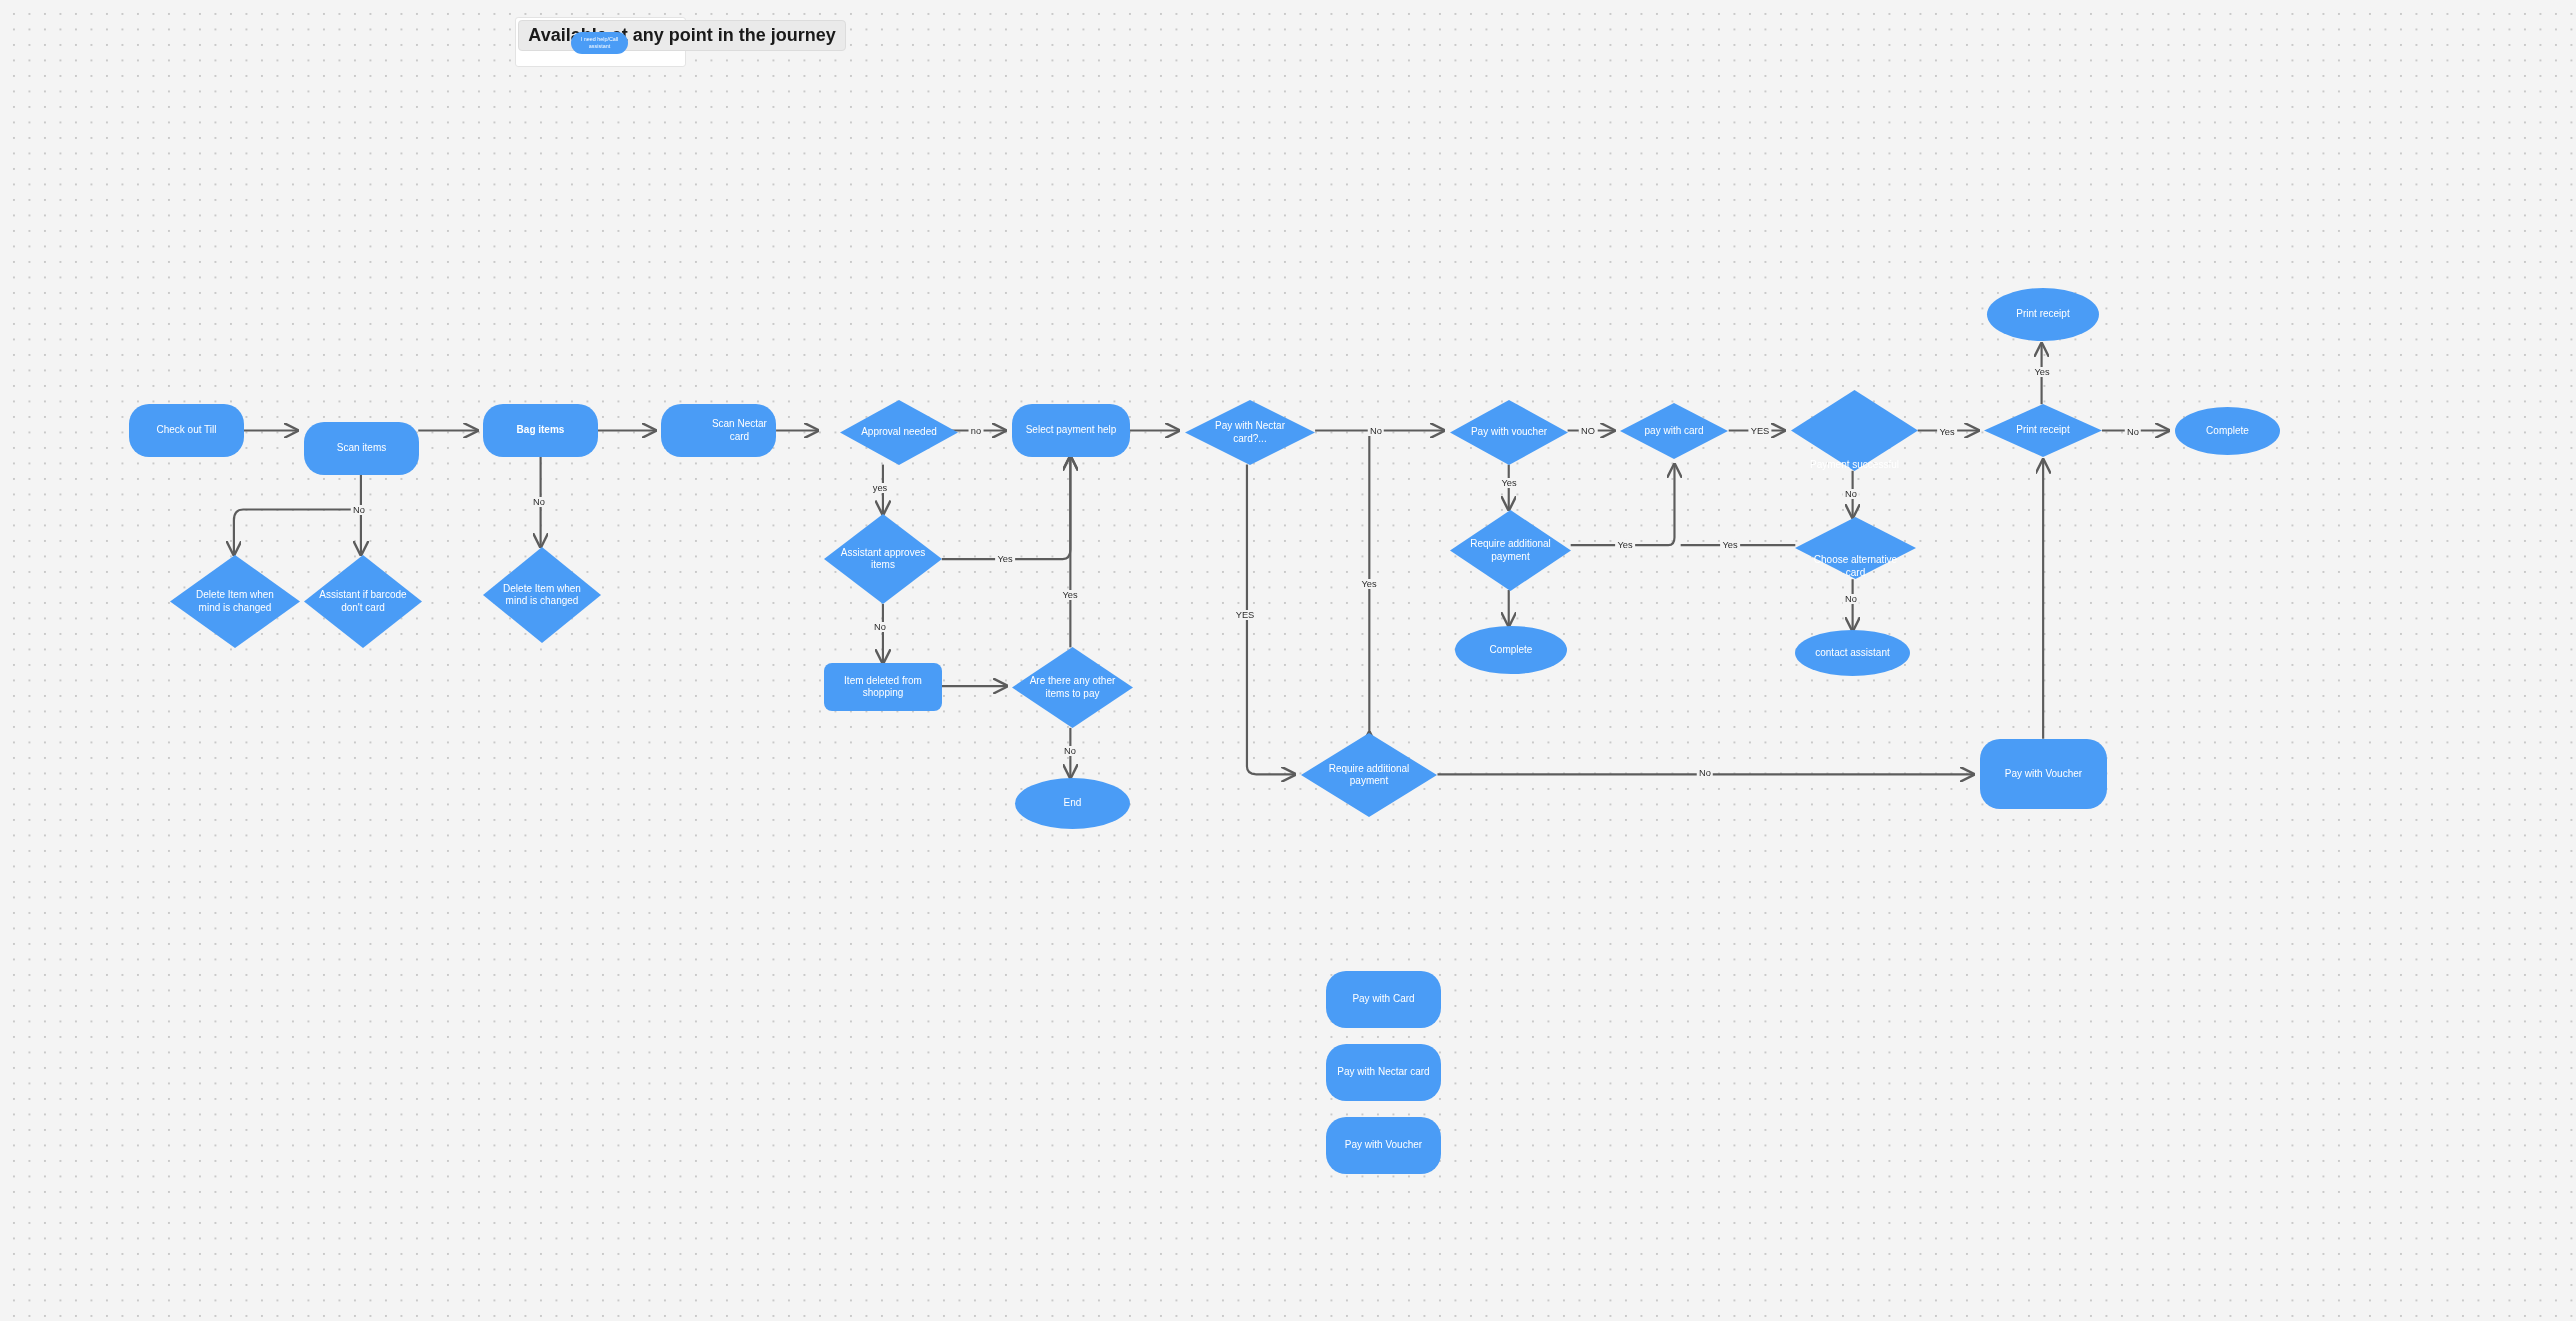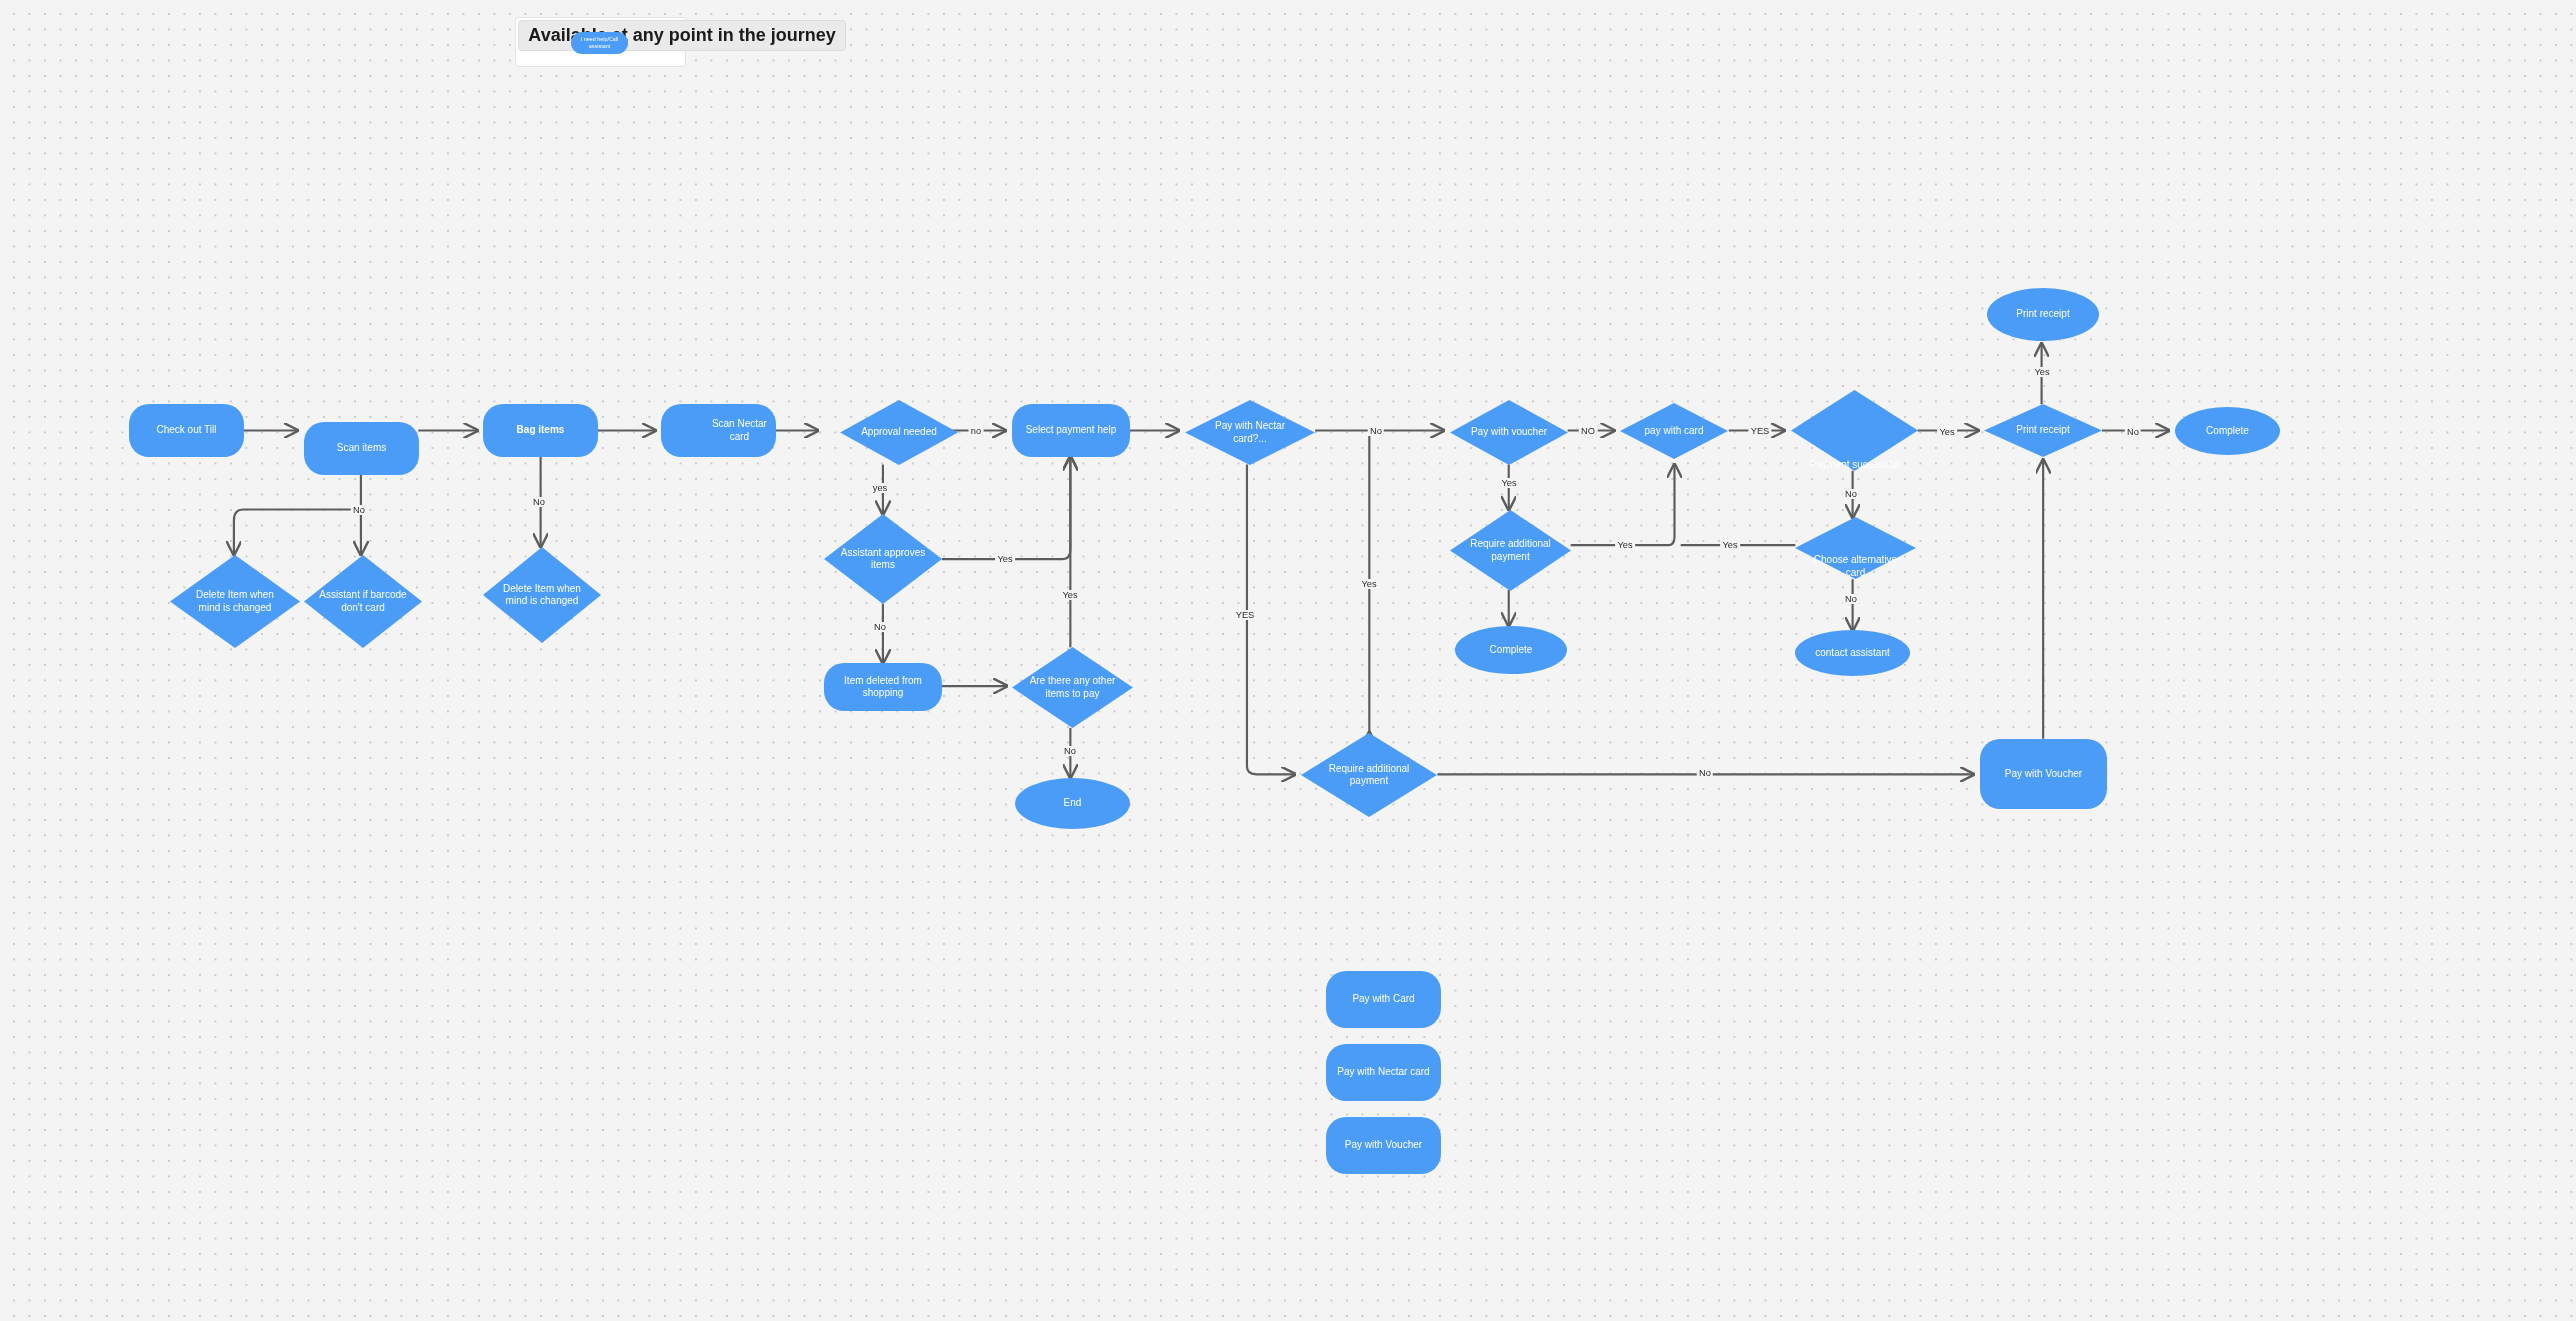--- a/index.html
+++ b/index.html
@@ -224,21 +224,21 @@
         <div class="diamond-label">Assistant if barcode don't card</div>
       </div>
       <div class="node diamond-wrap" style="left: 483px; top: 547px; width: 118px; height: 96px;">
         <div class="diamond-shape"></div>
         <div class="diamond-label">Delete Item when mind is changed</div>
       </div>
       <div class="node diamond-wrap" style="left: 824px; top: 514px; width: 118px; height: 90px;">
         <div class="diamond-shape"></div>
         <div class="diamond-label">Assistant approves items</div>
       </div>
-      <div class="node rect" style="left: 824px; top: 663px; width: 118px; height: 48px;">
+      <div class="node rect" style="left: 824px; top: 663px; width: 118px; height: 48px; border-radius: 8px;">
         <span>Item deleted from shopping</span>
       </div>
       <div class="node diamond-wrap" style="left: 1012px; top: 647px; width: 121px; height: 81px;">
         <div class="diamond-shape"></div>
         <div class="diamond-label">Are there any other items to pay</div>
       </div>
       <div class="node ellipse" style="left: 1015px; top: 778px; width: 115px; height: 51px;">
         <span>End</span>
       </div>
       <div class="node diamond-wrap" style="left: 1450px; top: 510px; width: 121px; height: 81px;">

